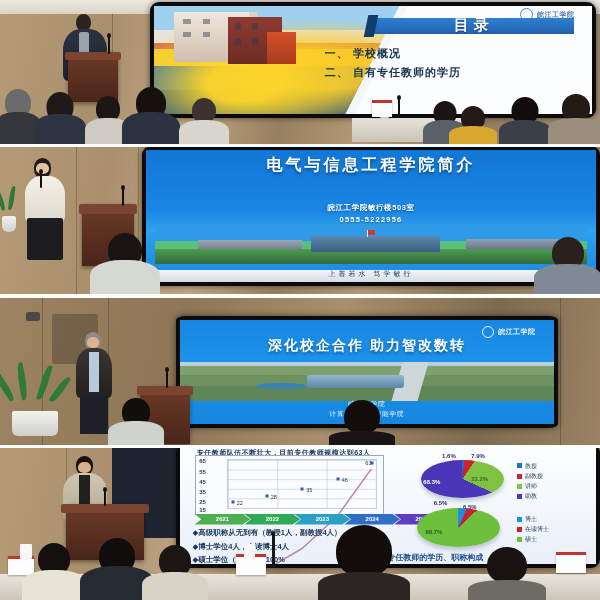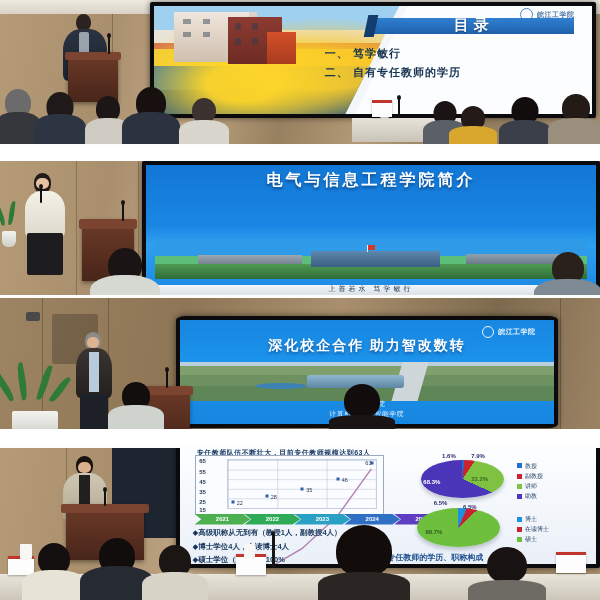--- a/index.html
+++ b/index.html
@@ -1,32 +1,32 @@
 <!DOCTYPE html>
 <html><head>
 <meta charset="utf-8">
 <style>
   html,body{margin:0;padding:0;background:#fff;}
   body{font-family:"Liberation Sans","DejaVu Sans",sans-serif;}
   #stage{position:relative;width:600px;height:600px;overflow:hidden;background:#ffffff;}
   .panel{position:absolute;left:0;width:600px;overflow:hidden;background:#1a1a1a;}
   #panel1{top:0;height:144px;}
-  #panel2{top:161px;height:148px;}
-  #panel3{top:298px;height:131px;font-family:Liberation Serif, serif;}
+  #panel2{top:146px;height:148px;}
+  #panel3{top:298px;height:147px;}
   #panel4{top:448px;height:152px;}
   .gap{position:absolute;left:0;width:600px;height:3px;background:#fdfdfd;z-index:40;}
 
   
   .wall{position:absolute;inset:0;background:linear-gradient(100deg,#b69b77 0%,#a98f6d 18%,#c0a684 34%,#97805f 48%,#b49a78 62%,#8e7a5c 78%,#a88f6e 100%);}
   .wall.dark{background:linear-gradient(100deg,#9d8463 0%,#8d7555 30%,#a98f6d 55%,#7d6a4e 80%,#9b8363 100%);}
   .wallseam{position:absolute;top:0;bottom:0;width:1px;background:rgba(0,0,0,.22);}
   .ceil{position:absolute;left:0;right:0;top:0;height:10%;background:linear-gradient(#efeae2,#d9d2c6);}
 
   
-  .ledframe{position:absolute;background:#0b0b0d;border-radius:2px;box-shadow:0 0 6px rgba(0,0,0,.55);overflow:hidden;}
+  .ledframe{position:absolute;background:#0b0b0d;border-radius:9px;box-shadow:0 0 6px rgba(0,0,0,.55);overflow:hidden;}
   .led{position:absolute;inset:4px;overflow:hidden;}
 
   
   .slide1{position:absolute;inset:0;background:#f4f7fa;}
   .s1photo{position:absolute;left:0;top:0;width:56%;height:100%;
      background:
        radial-gradient(ellipse at 36% 72%, rgba(255,214,40,.95) 0 16%, rgba(0,0,0,0) 55%),
        radial-gradient(ellipse at 70% 60%, rgba(250,200,40,.9) 0 20%, rgba(0,0,0,0) 58%),
        linear-gradient(#9fd0ef 0 22%, #e9e3d8 22% 34%, #d6744e 34% 40%, #f2cc3a 40% 56%, #2a6ea8 56% 78%, #1d5184 78% 100%);
      clip-path:polygon(0 0,100% 0,78% 100%,0 100%);}
@@ -144,21 +144,21 @@
           <div class="s1white"></div>
           <div class="s1logo">
             <span class="ring"></span>
             <span class="nm">皖江工学院</span>
           </div>
           <div class="s1titlebar">
             <span class="edge"></span>
             <span class="s1title">目录</span>
           </div>
           <div class="s1items">
-            <div class="s1item">一、 笃学敏行</div>
+            <div class="s1item">一、 学校概况</div>
             <div class="s1item">二、 自有专任教师的学历</div>
           </div>
         </div>
       </div>
     </div>
 
     <div class="person" style="left:62px;top:14px;width:46px;height:66px;">
       <div class="head" style="left:14px;top:0;width:15px;height:17px;"></div>
       <div class="body" style="left:1px;top:15px;width:44px;height:52px;background:linear-gradient(#2b3340,#1d2430);"></div>
       <div style="position:absolute;left:17px;top:18px;width:10px;height:30px;background:#9aa4ad;border-radius:2px;"></div>
@@ -213,20 +213,22 @@
 
   <div class="panel" id="panel2">
     <div class="wall"></div>
     <div class="wallseam" style="left:76px"></div>
     <div class="wallseam" style="left:138px"></div>
 
     <div class="ledframe" style="left:142px;top:0px;width:458px;height:140px;">
       <div class="led">
         <div class="slide2">
           <div class="s2title">电气与信息工程学院简介</div>
+          <div class="s2sub s2addr">皖江工学院敏行楼503室</div>
+          <div class="s2sub s2tel">0555-5222956</div>
           <div class="s2photo">
             <div class="s2trees"></div>
             <div class="s2bldgL"></div>
             <div class="s2bldgR"></div>
             <div class="s2bldg"></div>
             <div class="s2flag"></div>
           </div>
           <div class="s2bottombar"></div>
           <div class="s2motto">上善若水  笃学敏行</div>
         </div>

